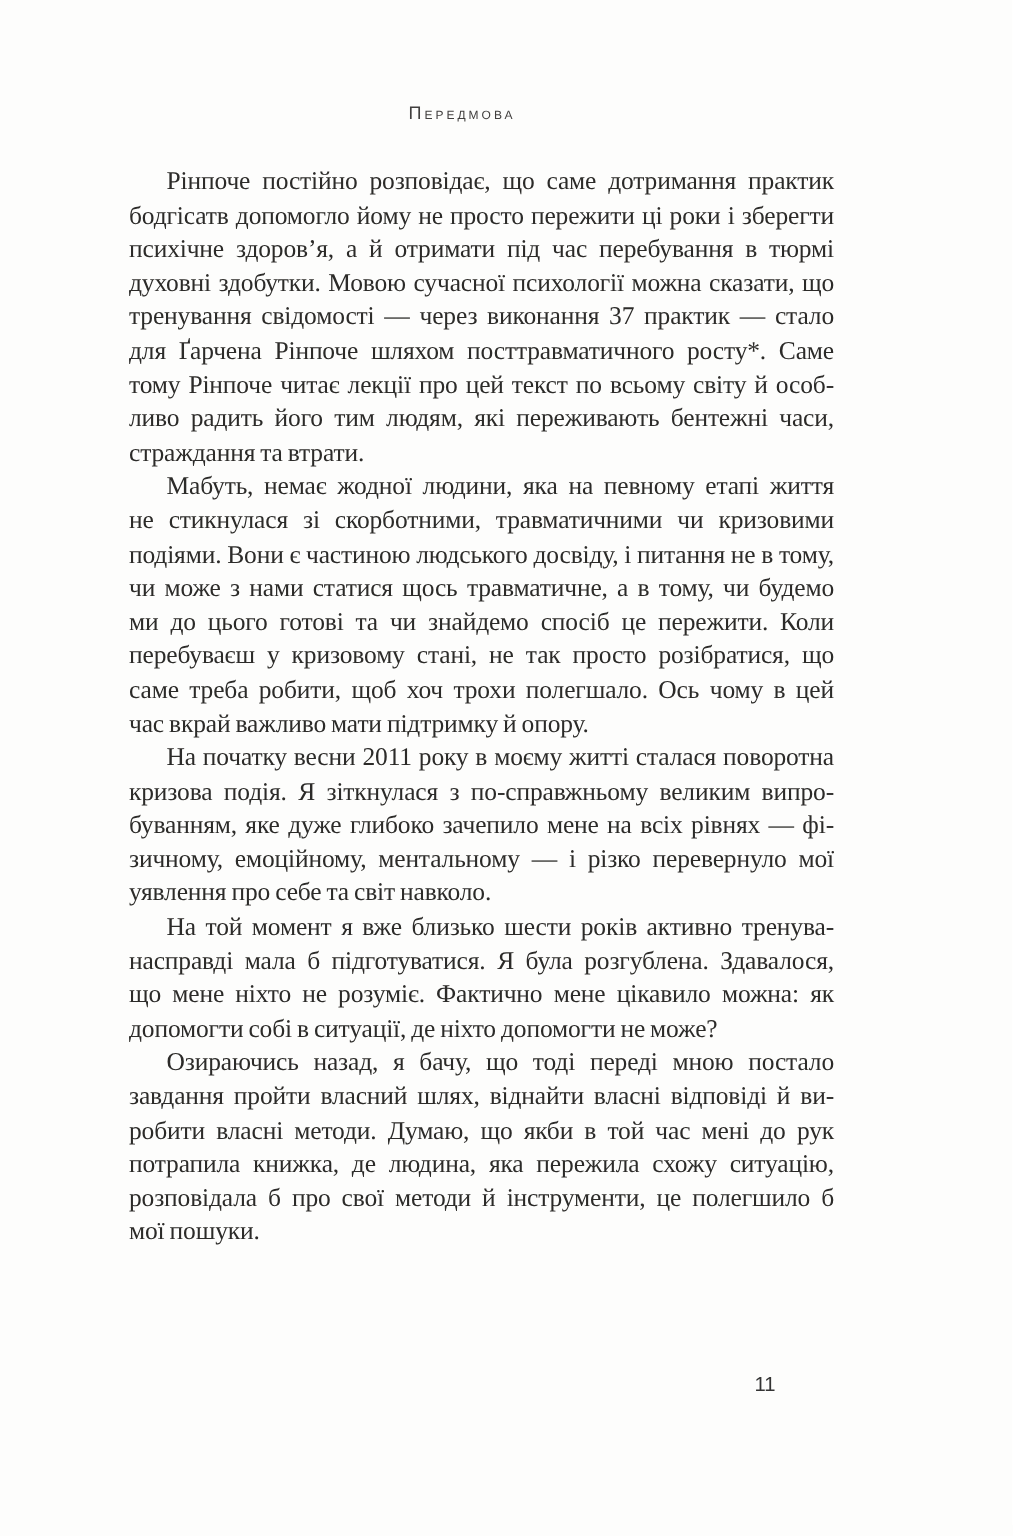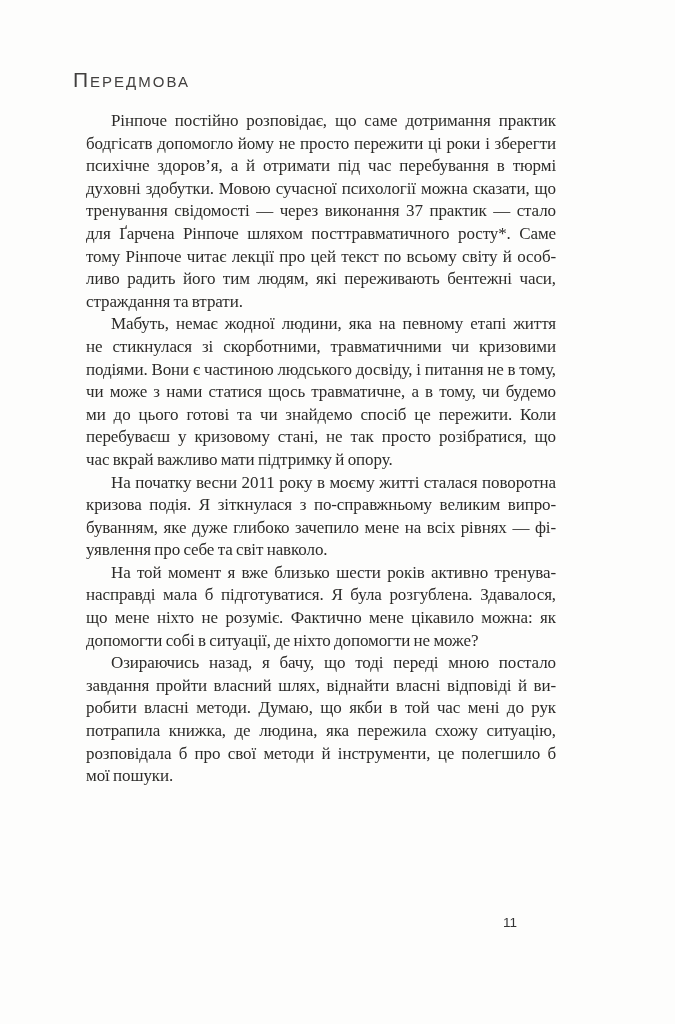--- a/index.html
+++ b/index.html
@@ -15,24 +15,24 @@
     background: #fdfdfc;
     overflow: hidden;
     font-family: "Liberation Serif", serif;
     color: #2c2b29;
   }
   .running-header {
     position: absolute;
     left: 73px;
     top: 68px;
     width: 470px;
-    text-align: left;
+    text-align: center;
     font-family: "Liberation Sans", sans-serif;
     font-variant: small-caps;
-    font-size: 21px;
+    font-size: 12px;
     letter-spacing: 2px;
     color: #413f3e;
   }
   .body-text {
     position: absolute;
     left: 86px;
     top: 110px;
     width: 470px;
     font-size: 17px;
     line-height: 22.6px;
@@ -101,26 +101,28 @@
         <div class="line">ливо радить його тим людям, які переживають бентежні часи,</div>
         <div class="line last">страждання та втрати.</div>
       </div>
       <div class="paragraph">
         <div class="line first">Мабуть, немає жодної людини, яка на певному етапі життя</div>
         <div class="line">не стикнулася зі скорботними, травматичними чи кризовими</div>
         <div class="line">подіями. Вони є частиною людського досвіду, і питання не в тому,</div>
         <div class="line">чи може з нами статися щось травматичне, а в тому, чи будемо</div>
         <div class="line">ми до цього готові та чи знайдемо спосіб це пережити. Коли</div>
         <div class="line">перебуваєш у кризовому стані, не так просто розібратися, що</div>
+        <div class="line">саме треба робити, щоб хоч трохи полегшало. Ось чому в цей</div>
         <div class="line last">час вкрай важливо мати підтримку й опору.</div>
       </div>
       <div class="paragraph">
         <div class="line first">На початку весни 2011 року в моєму житті сталася поворотна</div>
         <div class="line">кризова подія. Я зіткнулася з по-справжньому великим випро-</div>
         <div class="line">буванням, яке дуже глибоко зачепило мене на всіх рівнях — фі-</div>
+        <div class="line">зичному, емоційному, ментальному — і різко перевернуло мої</div>
         <div class="line last">уявлення про себе та світ навколо.</div>
       </div>
       <div class="paragraph">
         <div class="line first">На той момент я вже близько шести років активно тренува-</div>
         <div class="line">насправді мала б підготуватися. Я була розгублена. Здавалося,</div>
         <div class="line">що мене ніхто не розуміє. Фактично мене цікавило можна: як</div>
         <div class="line last">допомогти собі в ситуації, де ніхто допомогти не може?</div>
       </div>
       <div class="paragraph">
         <div class="line first">Озираючись назад, я бачу, що тоді переді мною постало</div>

